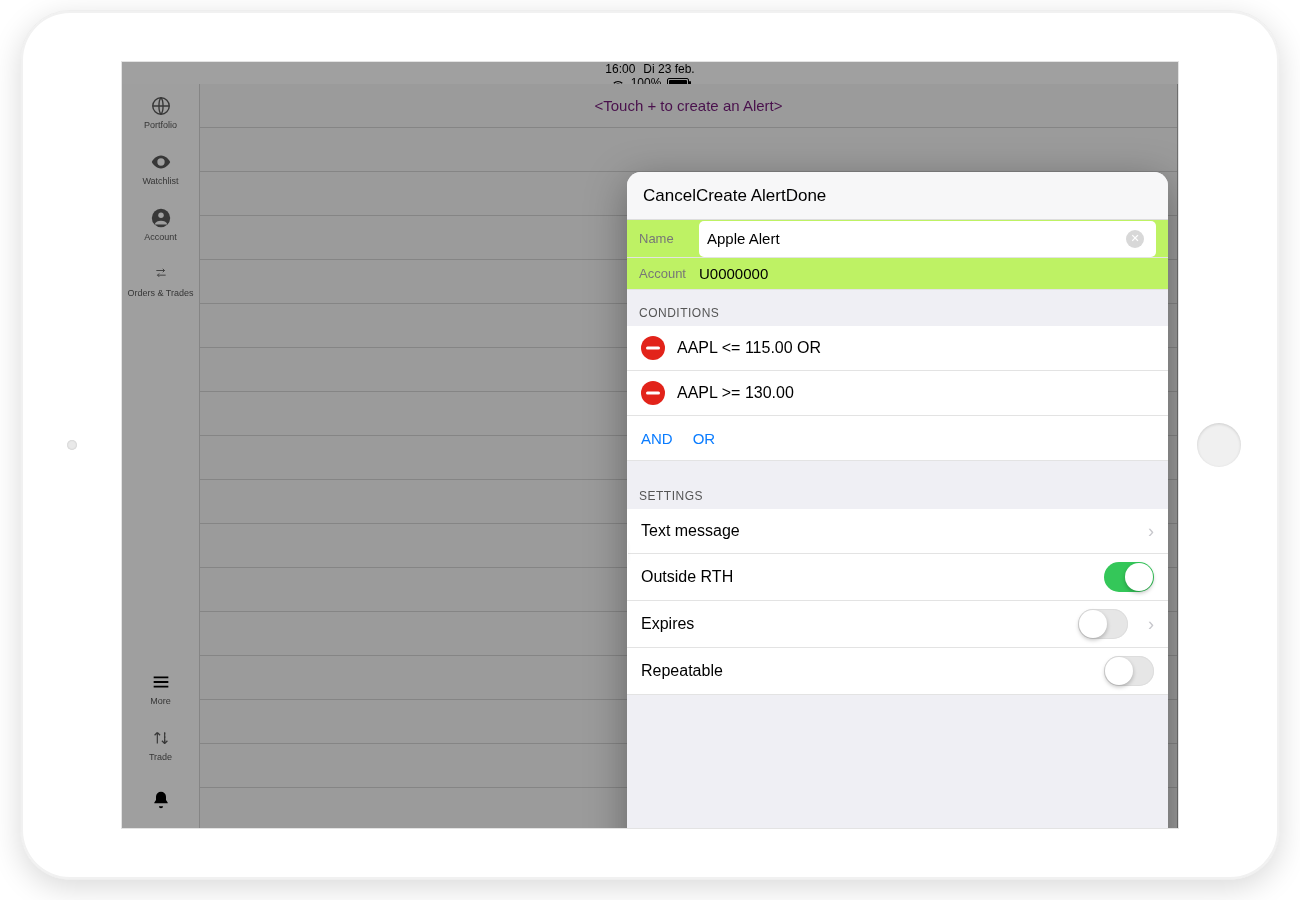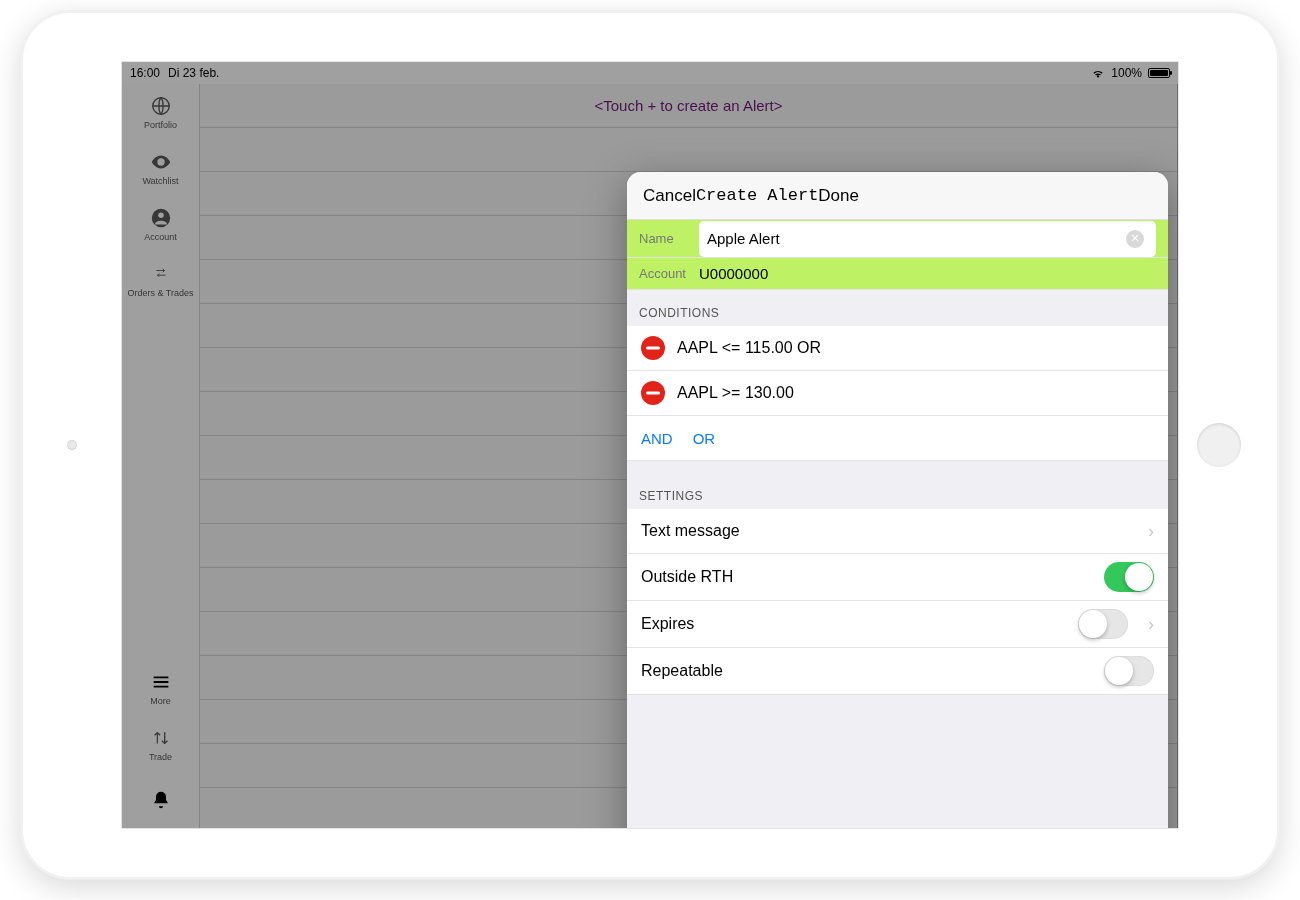--- a/index.html
+++ b/index.html
@@ -31,21 +31,21 @@
     left: 100px; top: 50px; right: 100px; bottom: 50px;
     background: #efefef;
     overflow: hidden;
     border: 1px solid #e3e3e3;
   }
 
   
   .statusbar {
     height: 22px; background: #f6f6f6;
     display: flex; align-items: center; justify-content: space-between;
-    padding: 0 8px; font-size: 12px; color: #000;
+    padding: 0 8px; font-size: 12px; color: #000; flex-direction: column;
   }
   .statusbar .left { display:flex; gap:8px; align-items:center; font-weight:500;}
   .statusbar .right { display:flex; gap:6px; align-items:center; font-weight:500;}
   .wifi-icon { width:14px; height:10px; display:inline-block; }
   .battery { width:22px; height:10px; border:1px solid #000; border-radius:2px; position:relative; }
   .battery::after { content:""; position:absolute; right:-3px; top:2px; width:2px; height:4px; background:#000; border-radius:1px;}
   .battery .fill { position:absolute; left:1px; top:1px; bottom:1px; right:1px; background:#000; border-radius:1px;}
 
   
   .app {
@@ -100,21 +100,21 @@
     border-radius:14px;
     box-shadow: 0 10px 40px rgba(0,0,0,0.35);
     overflow:hidden;
     display:flex; flex-direction:column;
   }
   .pop-header {
     height:48px; background:#f7f7f8; border-bottom:1px solid #ddd;
     display:flex; align-items:center; padding:0 16px;
     font-size:17px;
   }
-  .pop-header .title { font-weight:400;font-family:Liberation Mono, monospace; }
+  .pop-header .title { font-weight:400; }
   .pop-header .btn { color:#000; font-size:17px; }
 
   .form-row {
     display:flex; align-items:center; padding: 0 12px; height:32px; font-size:15px; color:#555;
     border-bottom:1px solid #e3e3e3; background:#bef264;
   }
   .form-row .lbl { width:60px; color:#777; font-size:13px; }
   .name-input {
     flex:1; height:28px; background:#fff; border:none; border-radius:4px; padding:0 8px;
     font-size:15px; color:#000; margin:4px 0;

